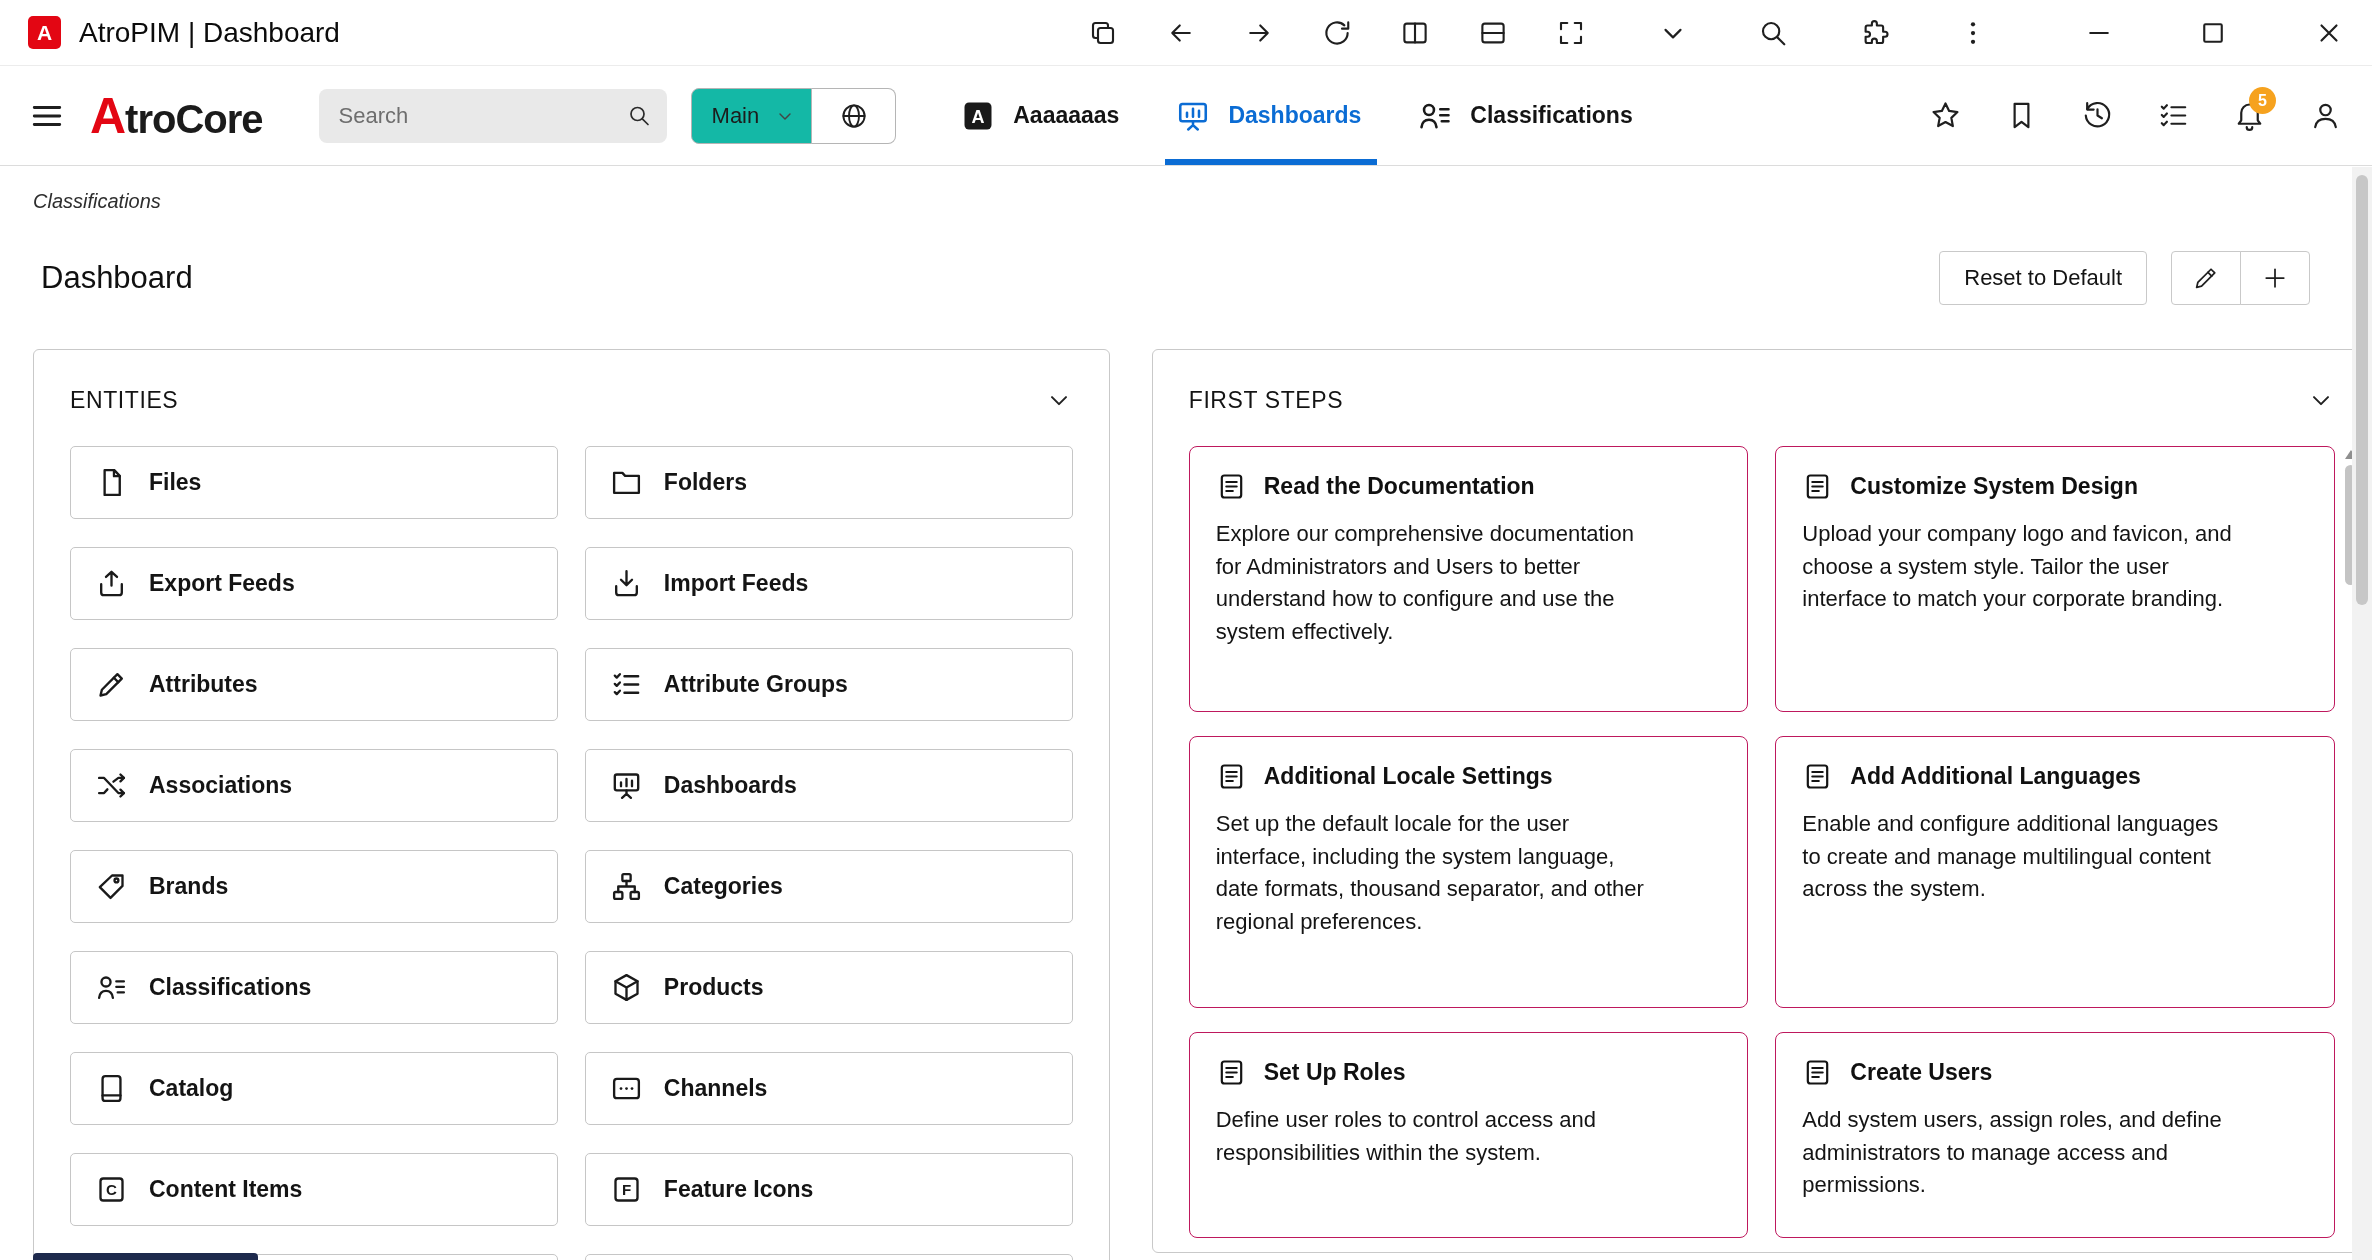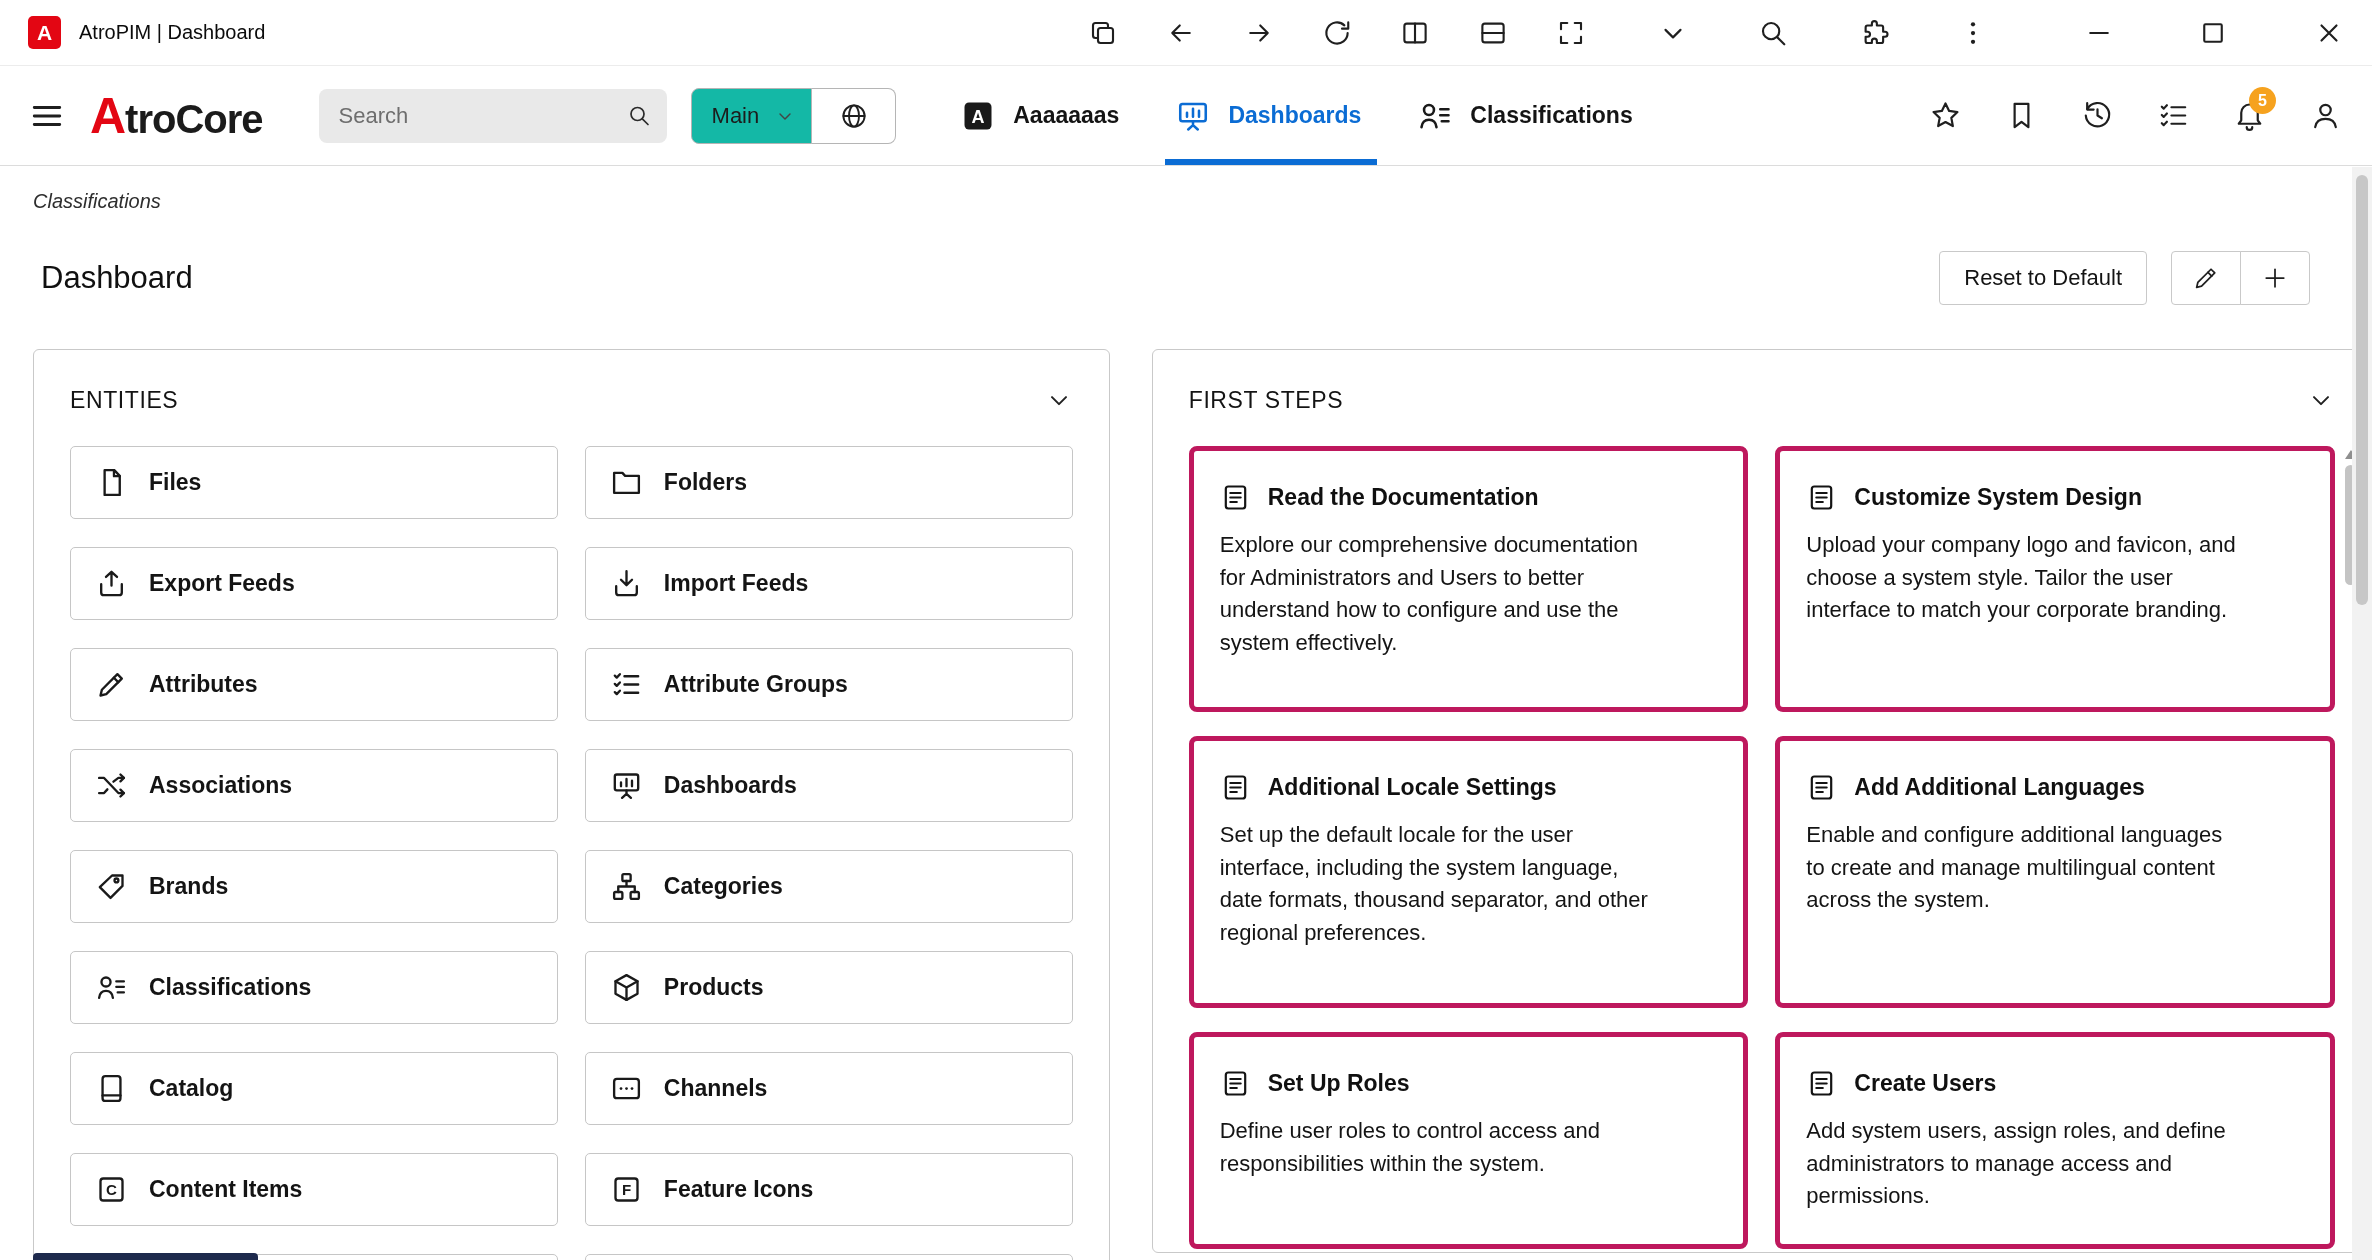--- a/index.html
+++ b/index.html
@@ -6,21 +6,21 @@
   html,body { width:2372px; height:1260px; overflow:hidden; background:#fff;
     font-family:"Liberation Sans", sans-serif; color:#141414; }
 
   
   .icon { fill:none; stroke:currentColor; stroke-width:1.7; stroke-linecap:round; stroke-linejoin:round; display:block; }
   .ibtn { background:none; border:none; cursor:pointer; color:#1f1f1f; display:flex; align-items:center; justify-content:center; padding:0; }
 
   
   .titlebar { height:66px; display:flex; align-items:center; padding:0 28px; border-bottom:1px solid #ececec; }
   .app-icon { width:33px; height:33px; background:#e30613; border-radius:5px; color:#fff; font-weight:bold; font-size:21px; display:flex; align-items:center; justify-content:center; }
-  .win-title { font-size:20px; margin-left:18px; color:#0b0b0b; }
+  .win-title { font-size:28px; margin-left:18px; color:#0b0b0b; }
   .tb-controls { margin-left:auto; display:flex; align-items:center; gap:48px; }
   .tb-controls .ibtn svg { width:30px; height:30px; }
   .ml-a { margin-left:24px; } .ml-b { margin-left:22px; } .ml-c { margin-left:20px; }
   .ml-min { margin-left:48px; } .ml-max { margin-left:36px; } .ml-x { margin-left:38px; }
 
   
   .appheader { height:100px; display:flex; align-items:center; padding:0 30px; border-bottom:1px solid #dcdcdc; position:relative; }
   .burger svg { width:34px; height:34px; stroke-width:2; }
   .logo { margin-left:26px; display:flex; align-items:baseline; letter-spacing:-1px; white-space:nowrap; }
   .logo .acc { color:#e30613; font-size:50px; font-weight:800; }
@@ -68,21 +68,21 @@
   .panel-head { display:flex; align-items:center; justify-content:space-between; height:40px; }
   .panel-title { font-size:23px; font-weight:500; letter-spacing:0.6px; color:#141414; }
   .panel-head svg { width:28px; height:28px; color:#222; cursor:pointer; }
 
   .ent-grid { margin-top:26px; display:grid; grid-template-columns:1fr 1fr; column-gap:27px; row-gap:28px; }
   .ent-item { height:73px; border:1px solid #c6c6c6; border-radius:5px; display:flex; align-items:center; gap:21px; padding:8px 24px; cursor:pointer; background:#fff; }
   .ent-item svg { width:33px; height:33px; color:#1a1a1a; flex:none; }
   .ent-label { font-size:23px; font-weight:600; color:#141414; white-space:nowrap; }
 
   .cards-grid { margin-top:26px; display:grid; grid-template-columns:1fr 1fr; column-gap:27px; row-gap:24px; }
-  .card { border:5px solid #be185d; border-radius:8px; padding:31px 26px; background:#fff; }
+  .card { border:1px solid #be185d; border-radius:8px; padding:24px 26px; background:#fff; }
   .card:nth-child(1), .card:nth-child(2) { min-height:266px; }
   .card:nth-child(3), .card:nth-child(4) { min-height:272px; }
   .card:nth-child(5), .card:nth-child(6) { min-height:206px; }
   .card-head { display:flex; align-items:center; gap:17px; }
   .card-head svg { width:31px; height:31px; color:#141414; flex:none; }
   .card-title { font-size:23px; font-weight:700; color:#101010; }
   .card-body { margin-top:16px; font-size:22px; line-height:1.48; color:#141414; max-width:440px; }
 
   
   .inner-scroll { position:absolute; top:96px; bottom:12px; right:14px; width:13px; }

